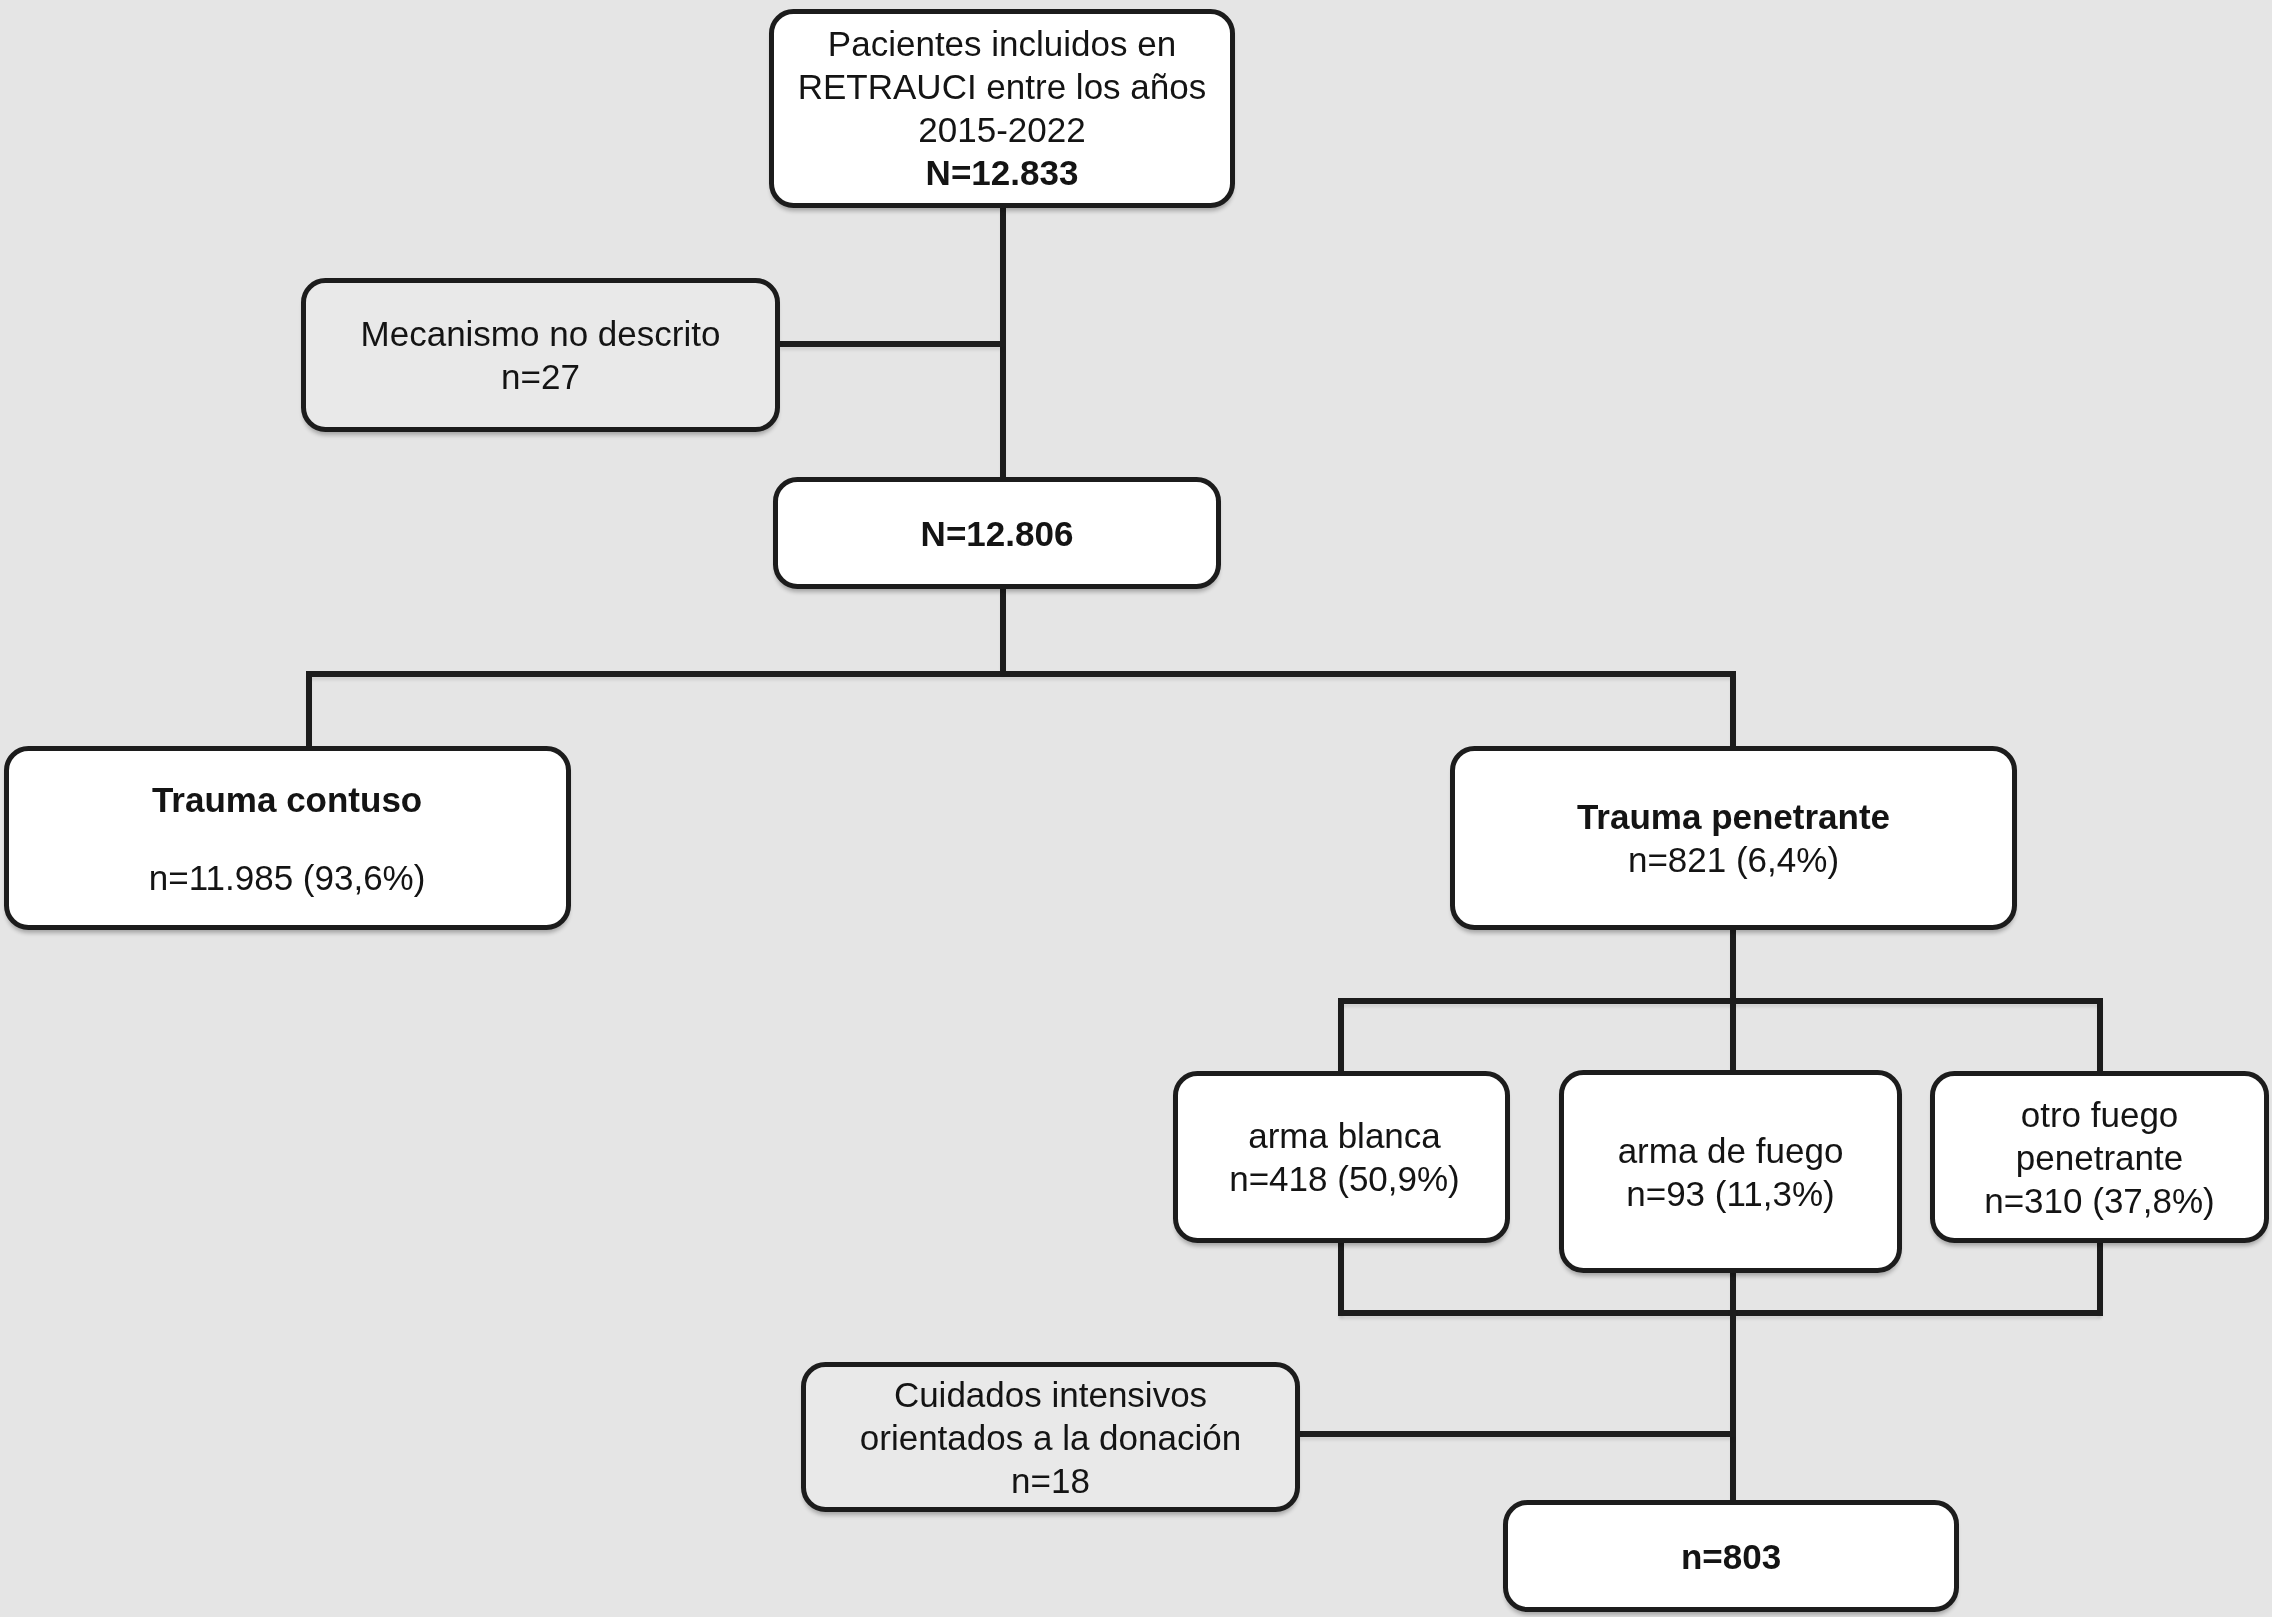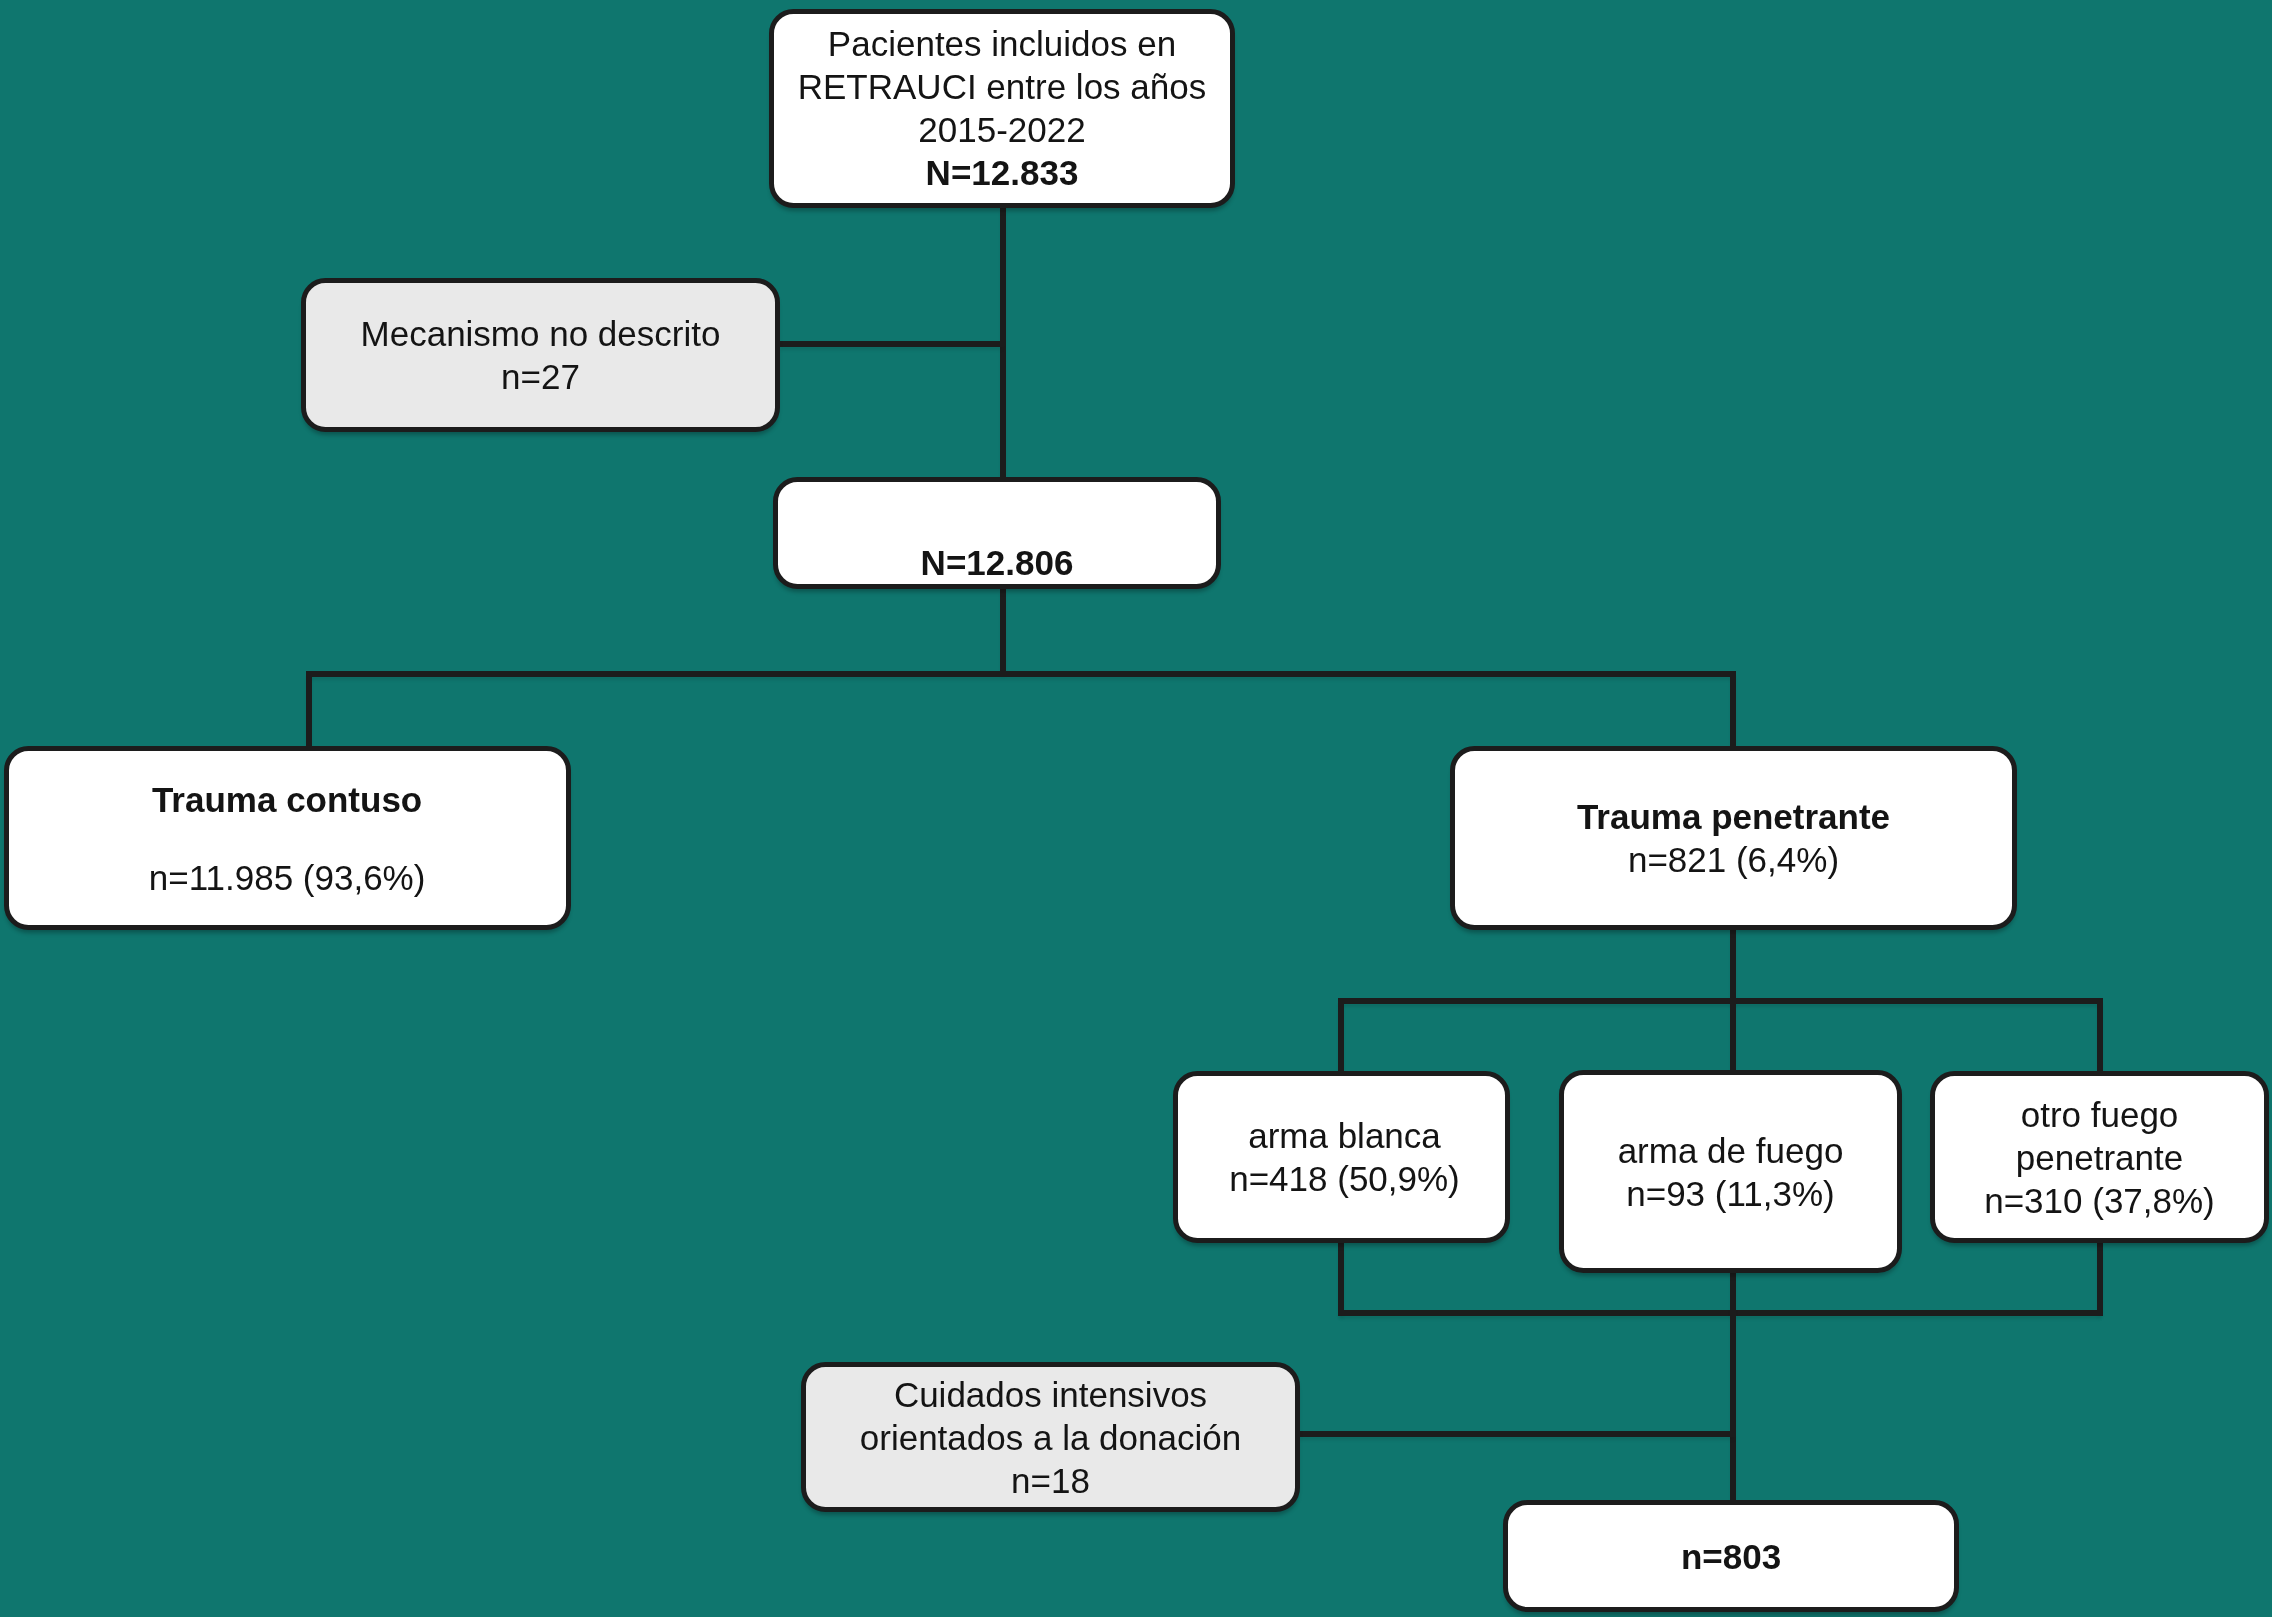--- a/index.html
+++ b/index.html
@@ -4,21 +4,21 @@
 <style>
   html, body {
     margin: 0;
     padding: 0;
     background: #ffffff;
   }
   .canvas {
     position: relative;
     width: 2273px;
     height: 1617px;
-    background: #0f766e;
+    background: #e5e5e5;
     overflow: hidden;
     font-family: "Liberation Sans", "DejaVu Sans", sans-serif;
     color: #141414;
   }
   .box {
     position: absolute;
     box-sizing: border-box;
     border: 5.7px solid #1c1c1c;
     border-radius: 24.4px;
     background: #ffffff;
@@ -69,21 +69,21 @@
     <div class="tline">RETRAUCI entre los años</div>
     <div class="tline">2015-2022</div>
     <div class="tline bold">N=12.833</div>
   </div>
 
   <div class="box gray" style="left:301px; top:270px; width:479px; height:154px;margin-top:8px;">
     <div class="tline">Mecanismo no descrito</div>
     <div class="tline">n=27</div>
   </div>
 
-  <div class="box" style="left:773px; top:477px; width:448px; height:112px;justify-content:flex-end;">
+  <div class="box" style="left:773px; top:477px; width:448px; height:112px;">
     <div class="tline bold">N=12.806</div>
   </div>
 
   <div class="box" style="left:3.6px; top:746px; width:567px; height:184px;gap:35px;">
     <div class="tline bold">Trauma contuso</div>
     <div class="tline">n=11.985 (93,6%)</div>
   </div>
 
   <div class="box" style="left:1450px; top:746px; width:567px; height:184px;">
     <div class="tline bold">Trauma penetrante</div>

